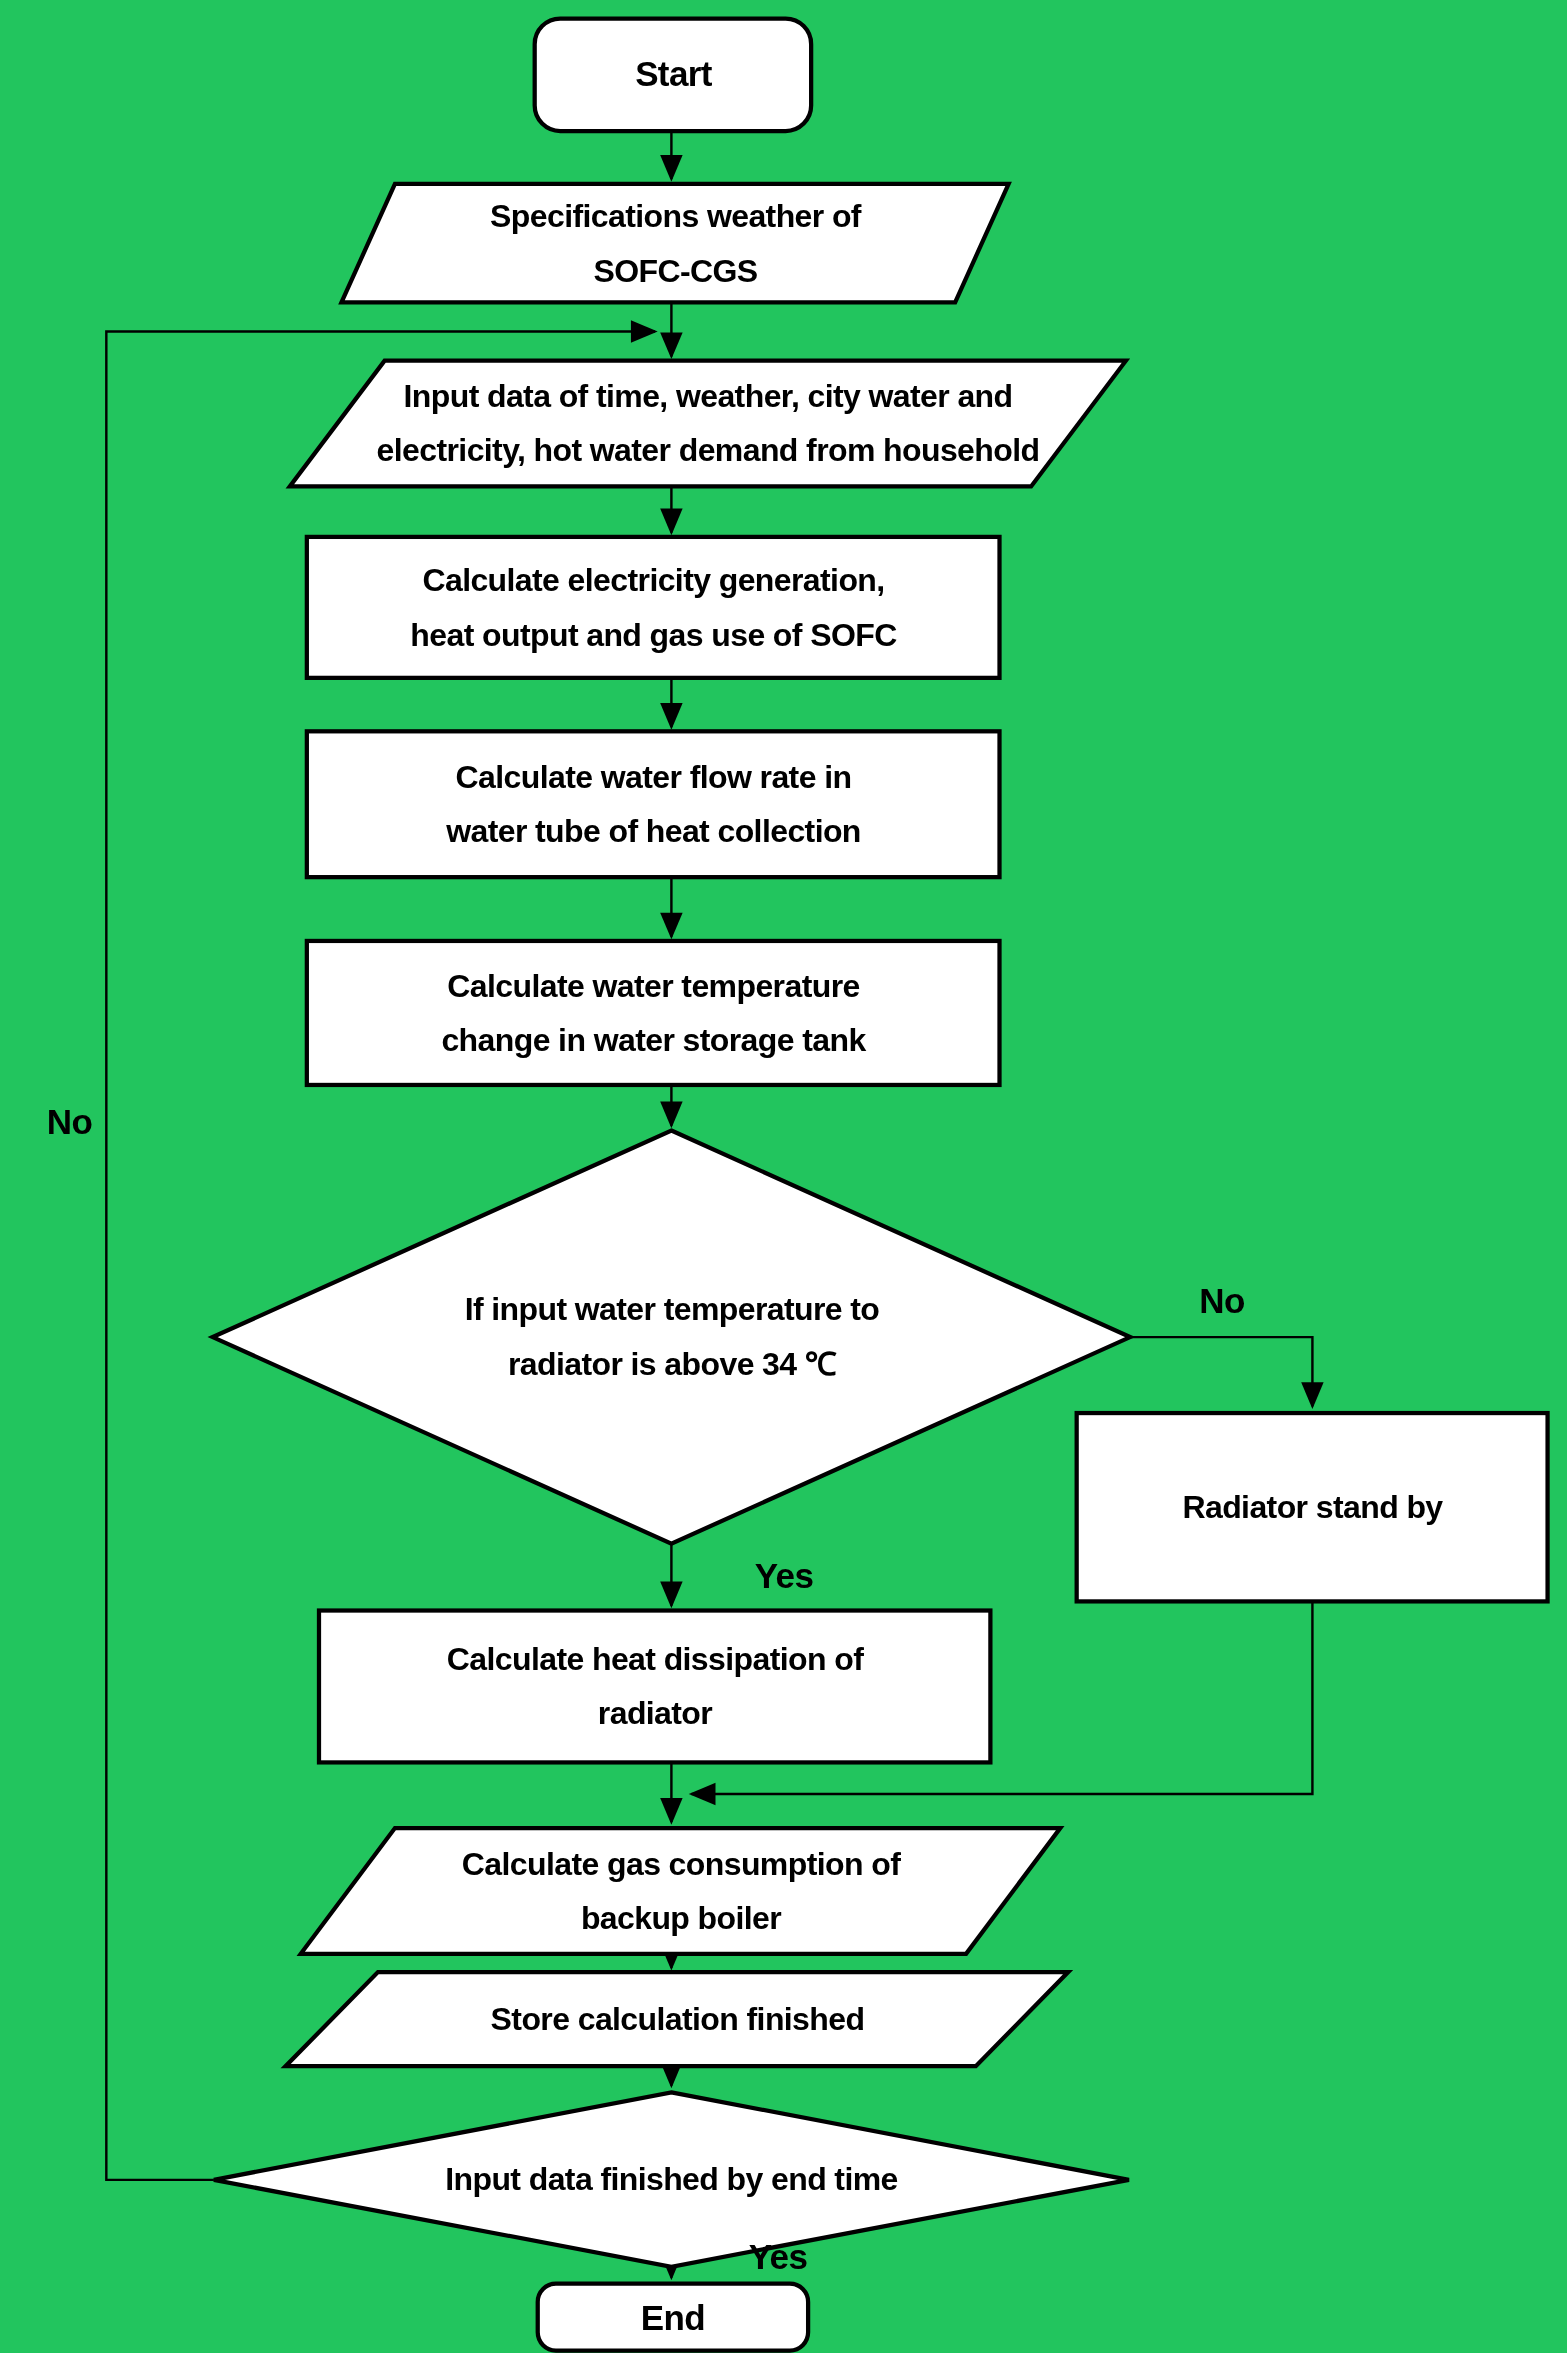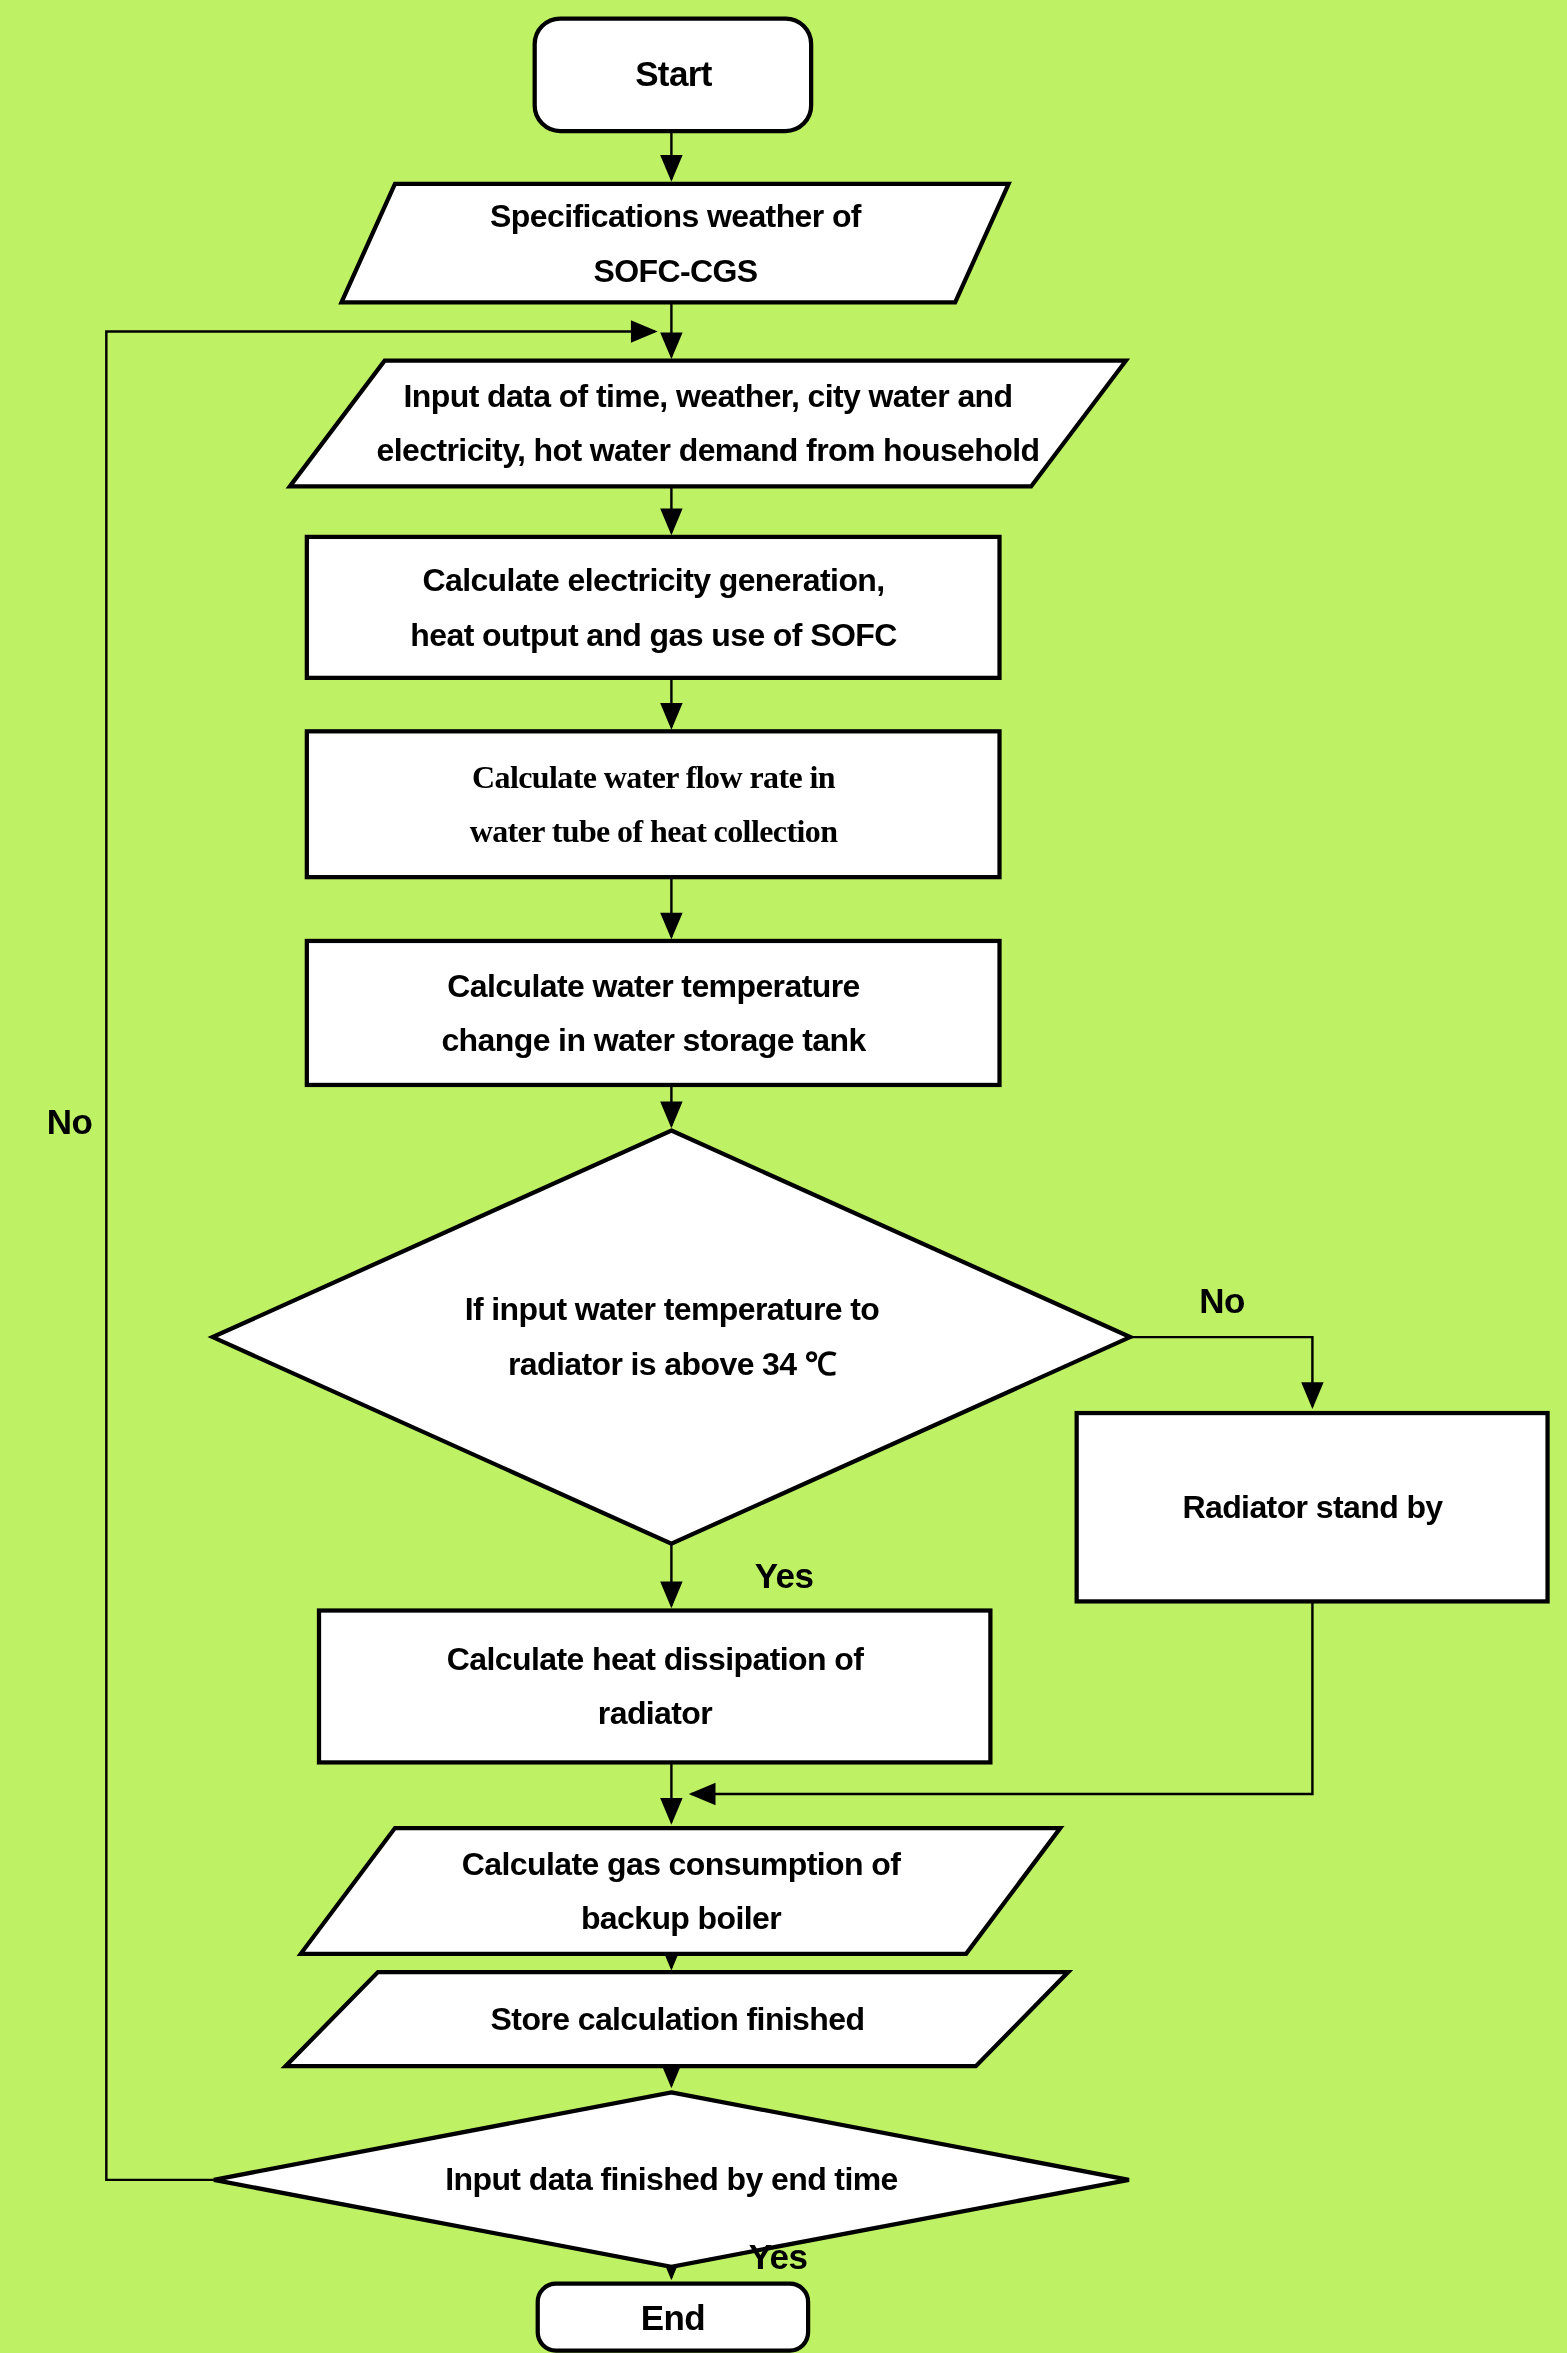--- a/index.html
+++ b/index.html
@@ -4,21 +4,21 @@
 <style>
   html, body {
     margin: 0;
     padding: 0;
     background: #ffffff;
   }
   .canvas {
     position: relative;
     width: 1567px;
     height: 2354px;
-    background: #bef264;
+    background: #22c55e;
     font-family: "Liberation Sans", sans-serif;
     overflow: hidden;
   }
   .canvas svg {
     position: absolute;
     left: 0;
     top: 0;
   }
   .label {
     position: absolute;
@@ -95,21 +95,21 @@
 
   <div class="label" style="left:342px; top:184px; width:667px; height:119px;">Specifications weather of
 SOFC-CGS</div>
 
   <div class="label" style="left:290px; top:360px; width:836px; height:126px;">Input  data of time, weather, city water and
 electricity, hot water demand from household</div>
 
   <div class="label" style="left:307px; top:537px; width:693px; height:141px;">Calculate electricity generation,
 heat output and gas use of SOFC</div>
 
-  <div class="label" style="left:307px; top:731px; width:693px; height:146px;font-family:Liberation Serif, serif;">Calculate water flow rate in
+  <div class="label" style="left:307px; top:731px; width:693px; height:146px;">Calculate water flow rate in
 water tube of heat collection</div>
 
   <div class="label" style="left:307px; top:941px; width:693px; height:144px;">Calculate water temperature
 change in water storage tank</div>
 
   <div class="label" style="left:213px; top:1130px; width:918px; height:413px;">If input water temperature to
 radiator is above 34 ℃</div>
 
   <div class="label" style="left:1077px; top:1413px; width:471px; height:188px;">Radiator stand by</div>
 

